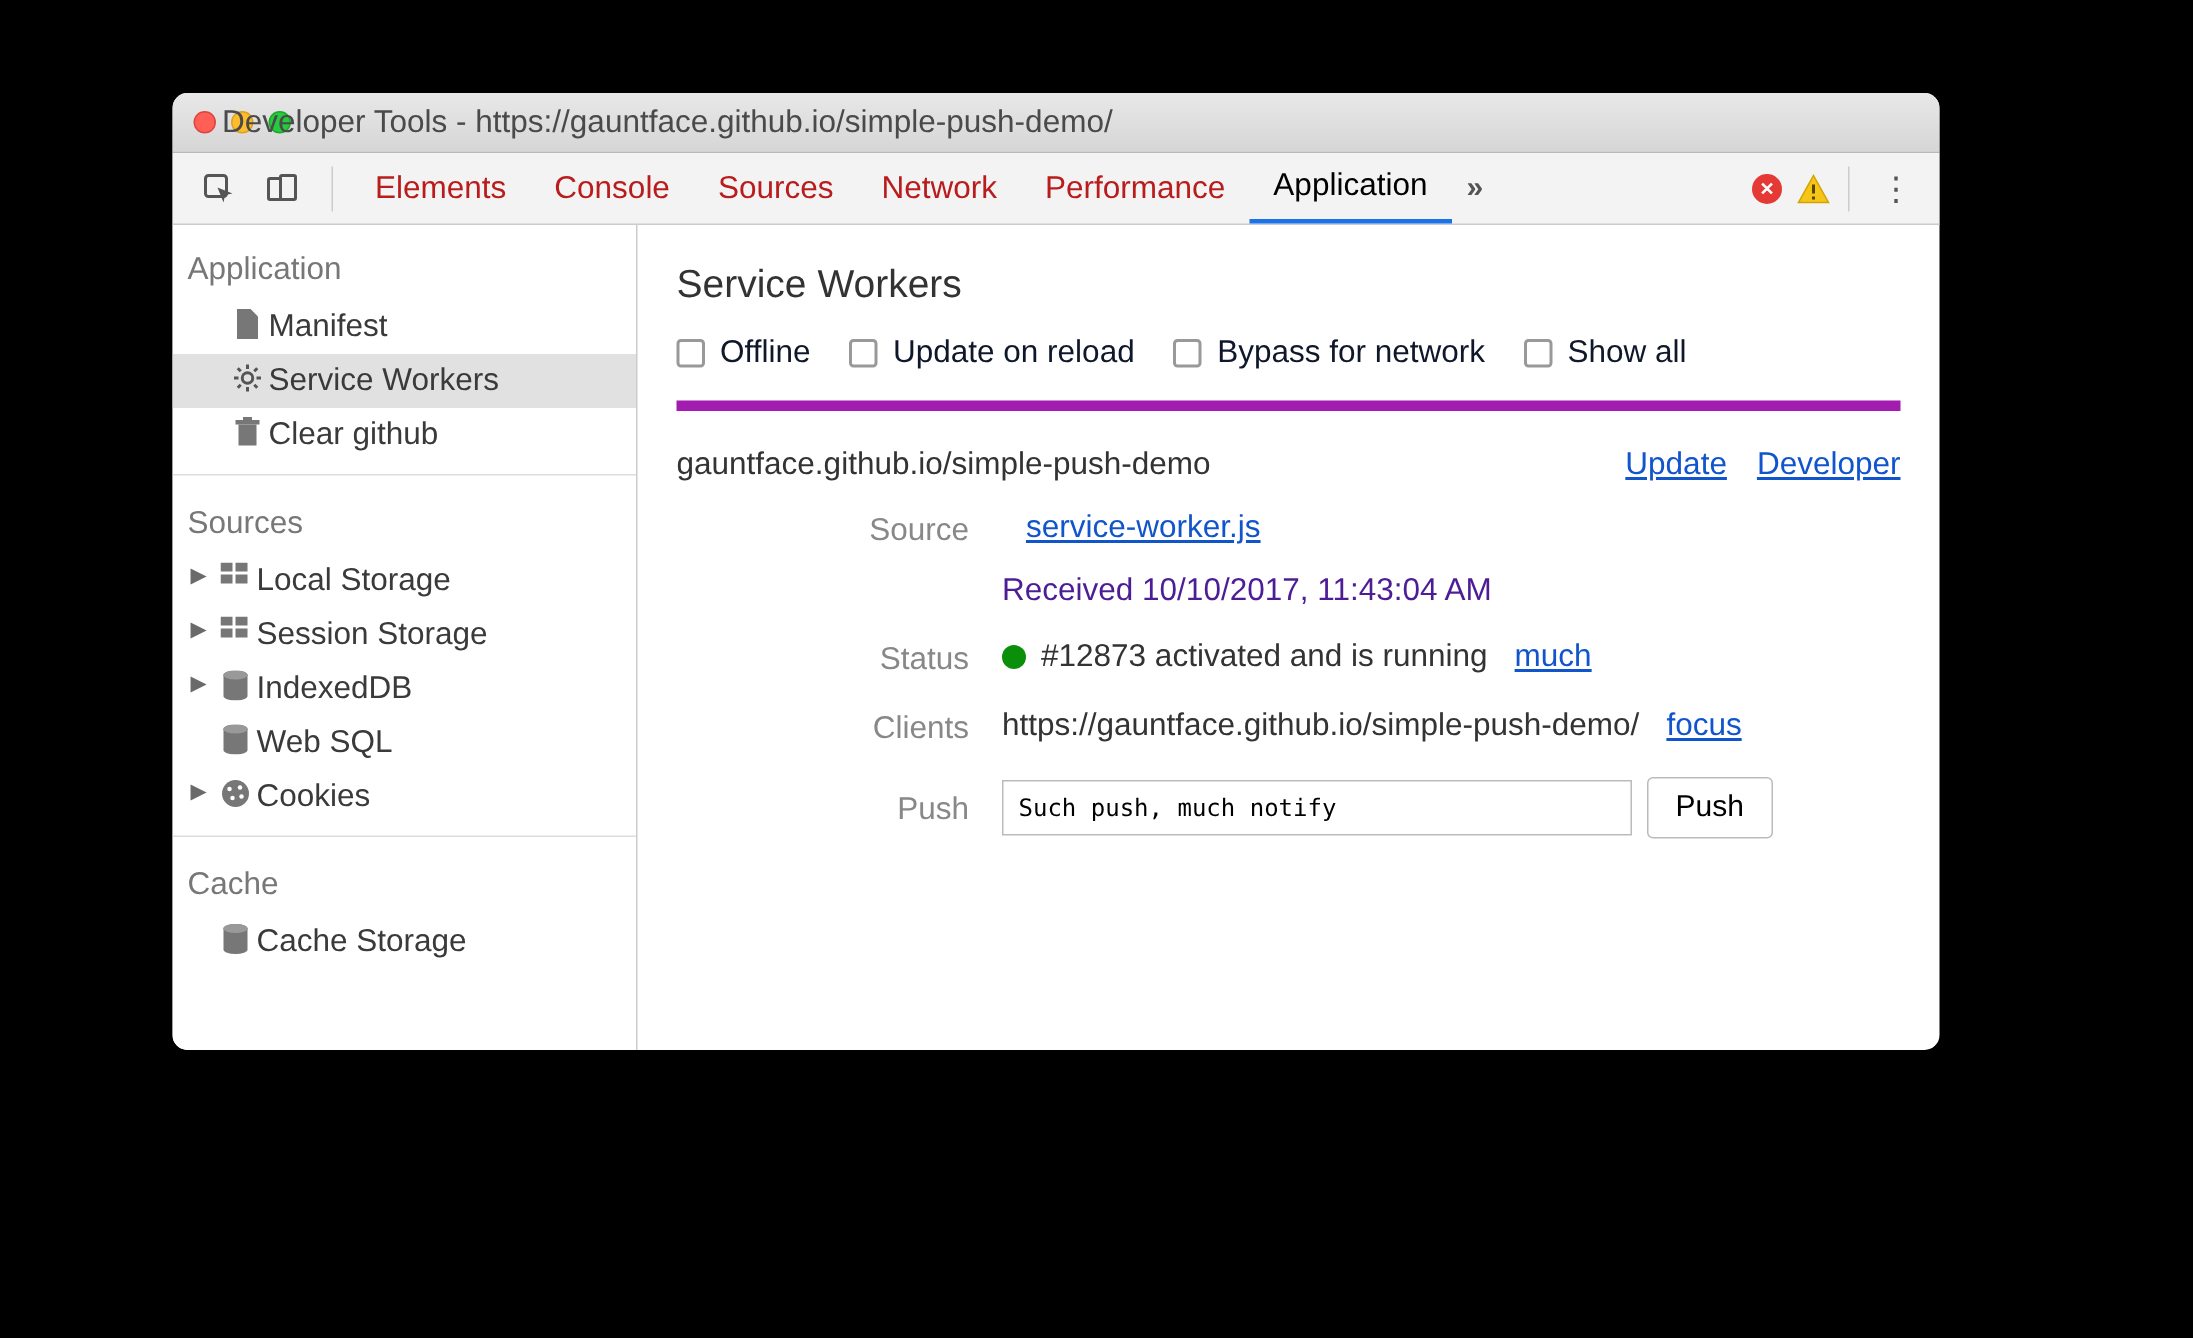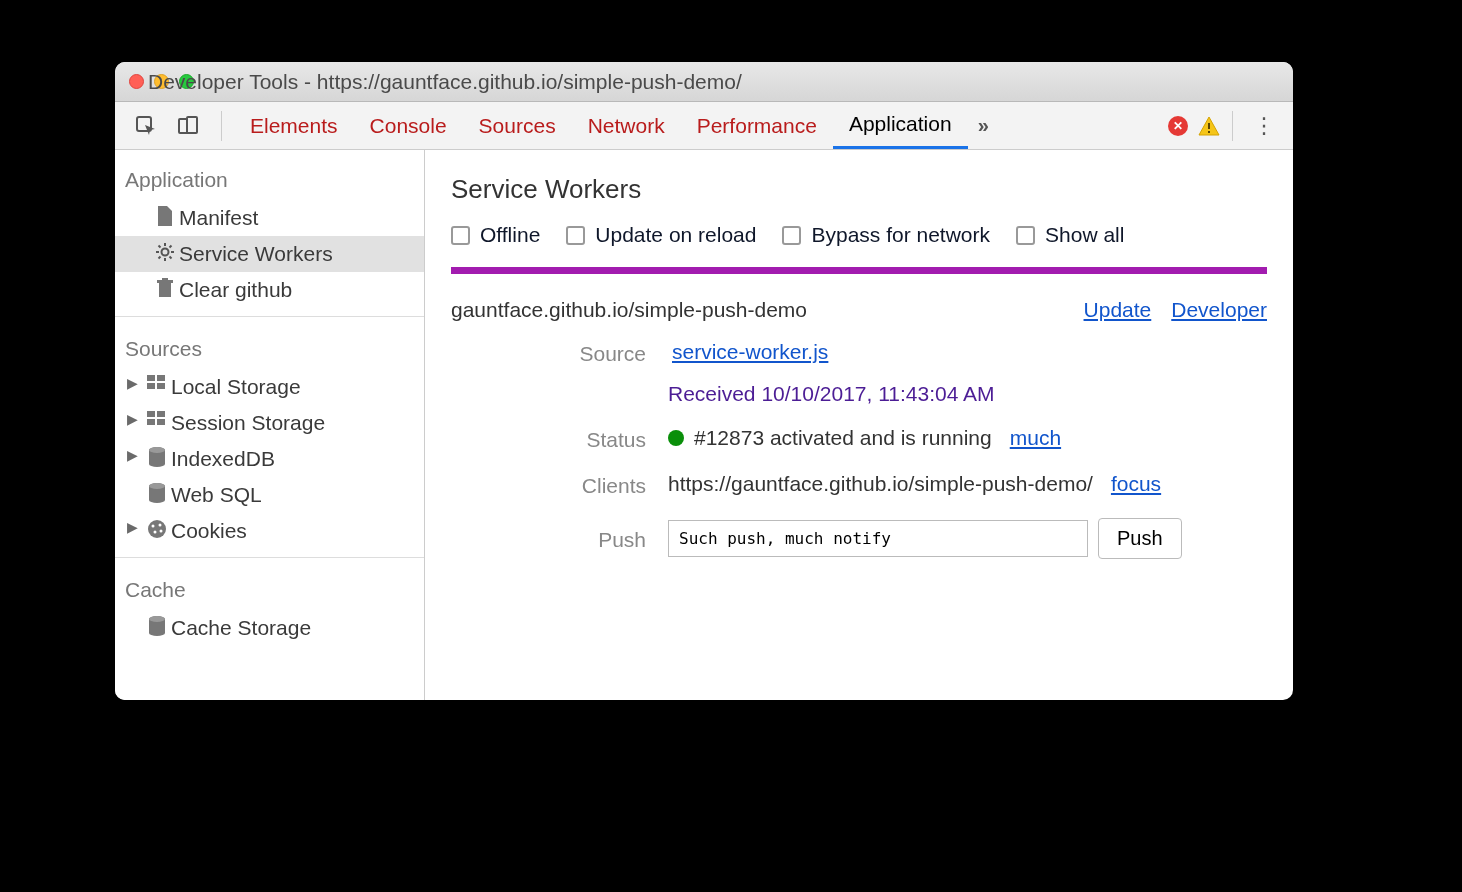--- a/index.html
+++ b/index.html
@@ -309,21 +309,21 @@
       <div class="origin-row">
         <span class="origin">gauntface.github.io/simple-push-demo</span>
         <span class="spacer"></span>
         <span class="link">Update</span>
         <span class="link">Developer</span>
       </div>
 
       <div class="detail-grid">
         <div class="detail-label">Source</div>
         <div class="detail-value" style="flex-direction:column; align-items:flex-start; gap:18px;">
-          <span class="link" style="margin-left:4px;">service-worker.js</span>
+          <span class="link" style="margin-left:16px;">service-worker.js</span>
           <span class="received">Received 10/10/2017, 11:43:04 AM</span>
         </div>
 
         <div class="detail-label">Status</div>
         <div class="detail-value">
           <span class="status-dot"></span>
           <span>#12873 activated and is running</span>
           <span class="link" style="margin-left:8px;">much</span>
         </div>
 

